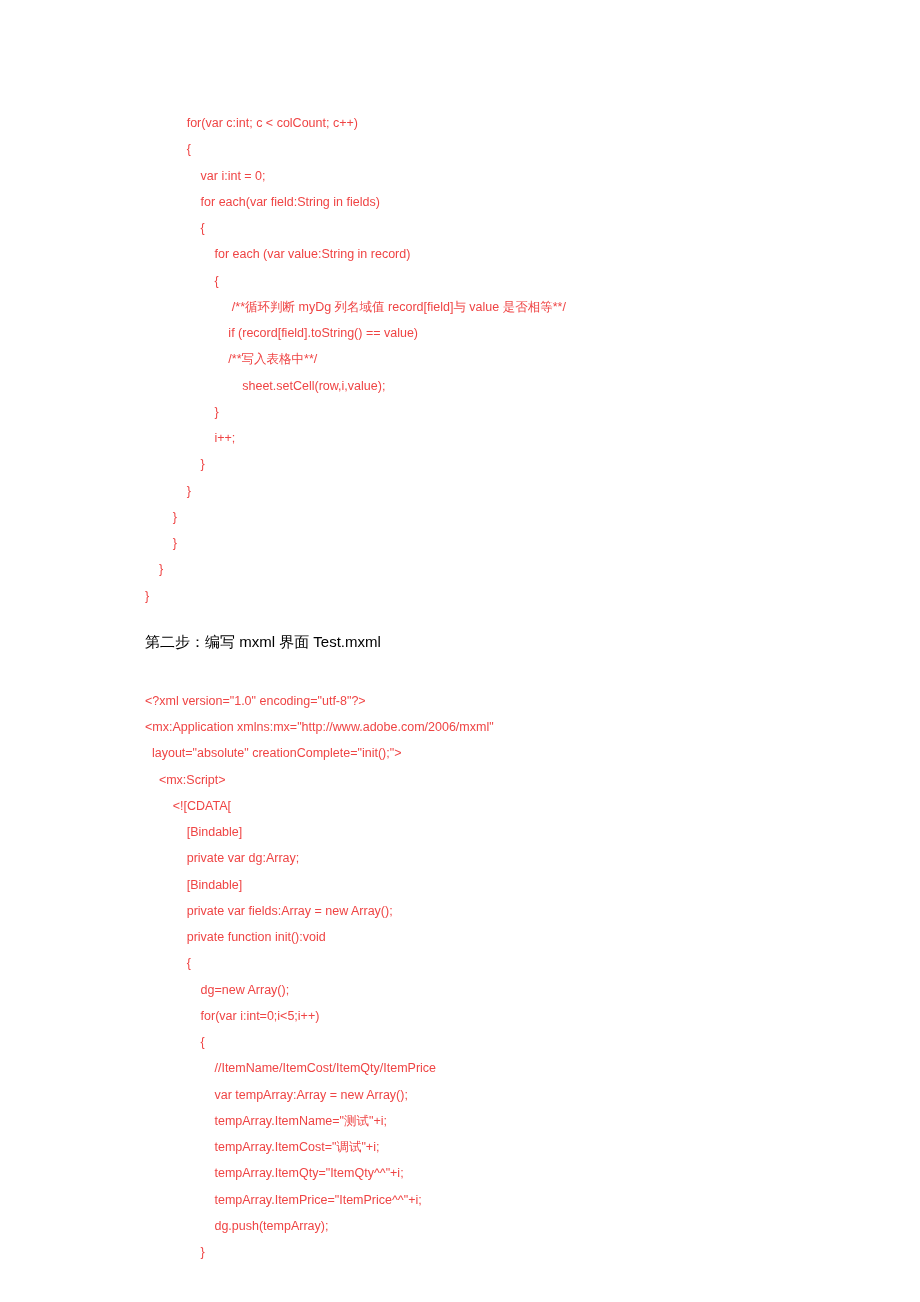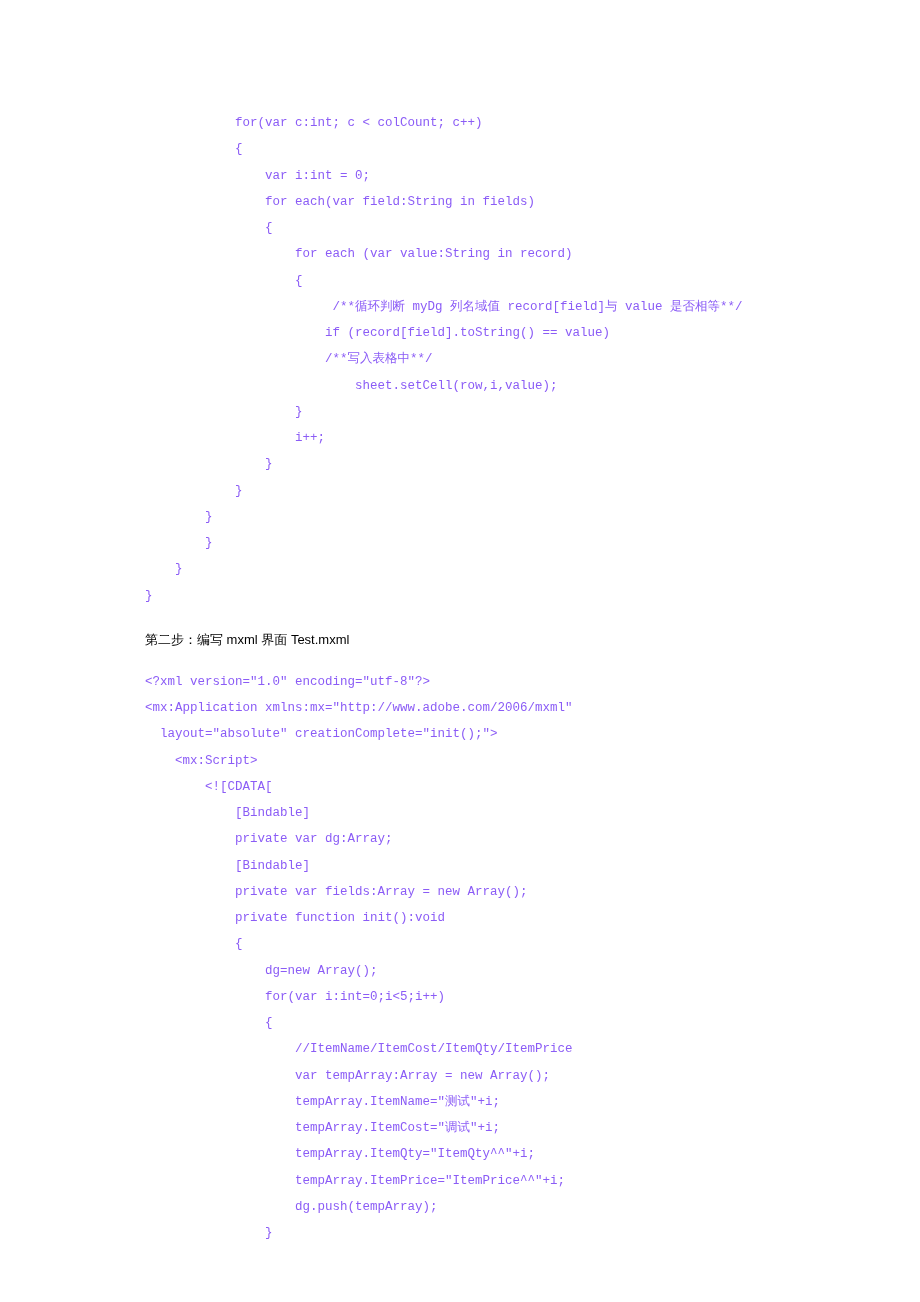--- a/index.html
+++ b/index.html
@@ -8,33 +8,33 @@
     background: #ffffff;
     font-family: "SimSun", "宋体", serif;
     width: 920px;
   }
   .page {
     padding: 110px 145px 80px 145px;
     box-sizing: border-box;
     width: 920px;
   }
   .code-block {
-    font-family: Liberation Mono, monospace;
+    font-family: Liberation Sans, sans-serif;
     font-size: 12.5px;
     line-height: 2.1;
     white-space: pre;
-    color: #8b5cf6;
+    color: #ef4444;
   }
   .heading {
     font-family: "SimSun", "宋体", sans-serif;
-    font-size: 13px;
+    font-size: 15px;
     line-height: 2.0;
     color: #000;
     margin-top: 18px;
-    margin-bottom: 16px;
+    margin-bottom: 31px;
   }
 </style>
 </head>
 <body>
 
 <div class="page">
   <div class="code-block">            for(var c:int; c &lt; colCount; c++)
             {
                 var i:int = 0;
                 for each(var field:String in fields)

